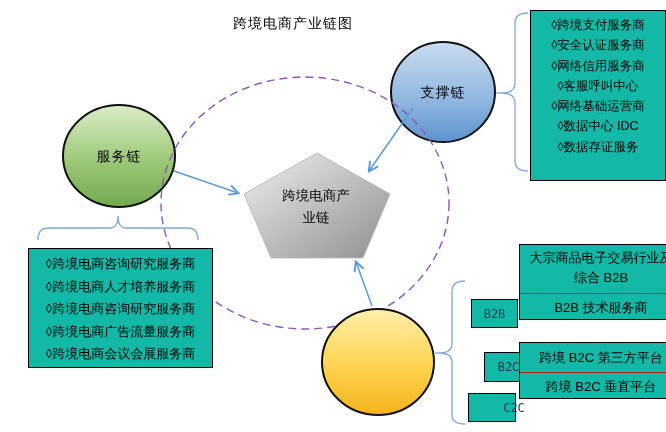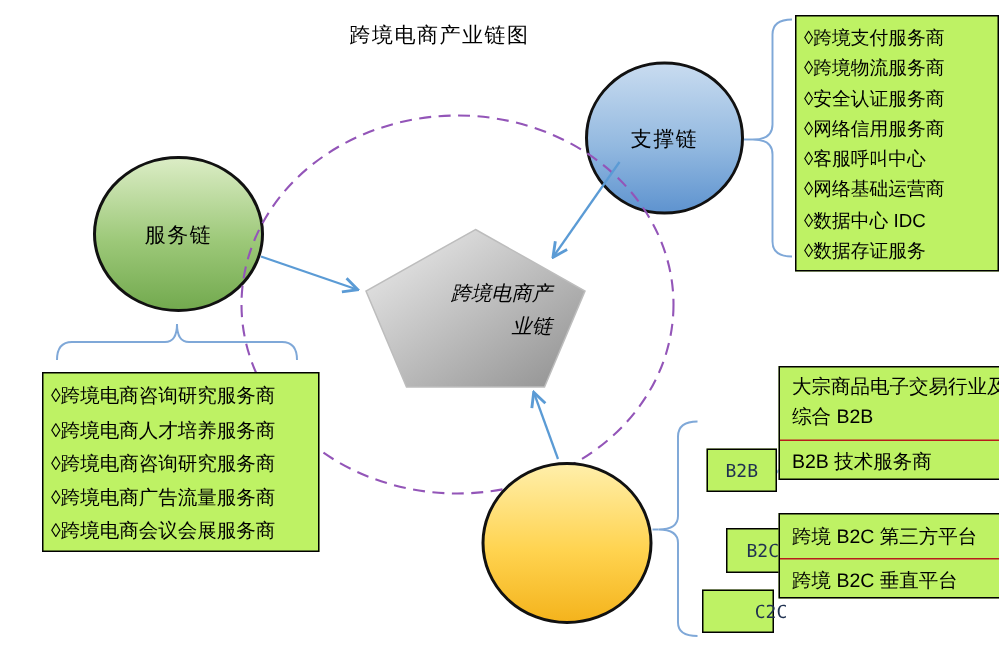--- a/index.html
+++ b/index.html
@@ -7,24 +7,24 @@
        font-family:"Liberation Sans","DejaVu Sans",sans-serif;color:#000;}
   #canvas{position:absolute;left:0;top:0;width:666px;height:432px;overflow:hidden;margin-left:16px;}
   svg.layer{position:absolute;left:0;top:0;z-index:1;}
   .txt{position:absolute;z-index:3;}
   .diagram-title{left:177px;top:15px;width:200px;text-align:center;
        font-size:14px;letter-spacing:1px;}
   .circle-label{width:100px;text-align:center;font-size:14px;letter-spacing:1px;}
   .lbl-service{left:53px;top:148px;}
   .lbl-support{left:377px;top:84px;}
   .lbl-operation{left:312px;top:354px;}
-  .pentagon-label{left:248px;top:185px;width:104px;text-align:right;
-       font-size:13.5px;line-height:22px;font-style:italic;}
-  .tan-box{position:absolute;z-index:2;background:#bef264;border:1.5px solid #000;
-       box-sizing:border-box;}
+  .pentagon-label{left:248px;top:185px;width:104px;text-align:center;
+       font-size:13.5px;line-height:22px;}
+  .tan-box{position:absolute;z-index:2;background:#14b8a6;border:1.5px solid #000;
+       box-sizing:border-box;text-align:center;}
   .list-box{padding:4px 5px 0 5px;}
   .service-box{left:12px;top:248px;width:185px;height:120px;
        font-size:13px;line-height:22.6px;}
   .support-box{left:514px;top:10px;width:136px;height:171px;
        font-size:12.5px;line-height:20.3px;}
   .cat-box{width:49px;height:30px;display:flex;align-items:center;justify-content:center;
        font-family:"DejaVu Sans Mono","Liberation Mono",monospace;
        font-size:12px;color:#1f3050;}
   .cat-b2b{left:455px;top:299px;width:47px;height:29px;}
   .cat-b2c{left:468px;top:352px;}
@@ -106,21 +106,20 @@
   <div class="tan-box list-box service-box">
     <div>◊跨境电商咨询研究服务商</div>
     <div>◊跨境电商人才培养服务商</div>
     <div>◊跨境电商咨询研究服务商</div>
     <div>◊跨境电商广告流量服务商</div>
     <div>◊跨境电商会议会展服务商</div>
   </div>
 
   <div class="tan-box list-box support-box">
     <div>◊跨境支付服务商</div>
-    <div>◊跨境物流服务商</div>
     <div>◊安全认证服务商</div>
     <div>◊网络信用服务商</div>
     <div>◊客服呼叫中心</div>
     <div>◊网络基础运营商</div>
     <div>◊数据中心 IDC</div>
     <div>◊数据存证服务</div>
   </div>
 
   <div class="tan-box cat-box cat-b2b">B2B</div>
   <div class="tan-box cat-box cat-b2c">B2C</div>

